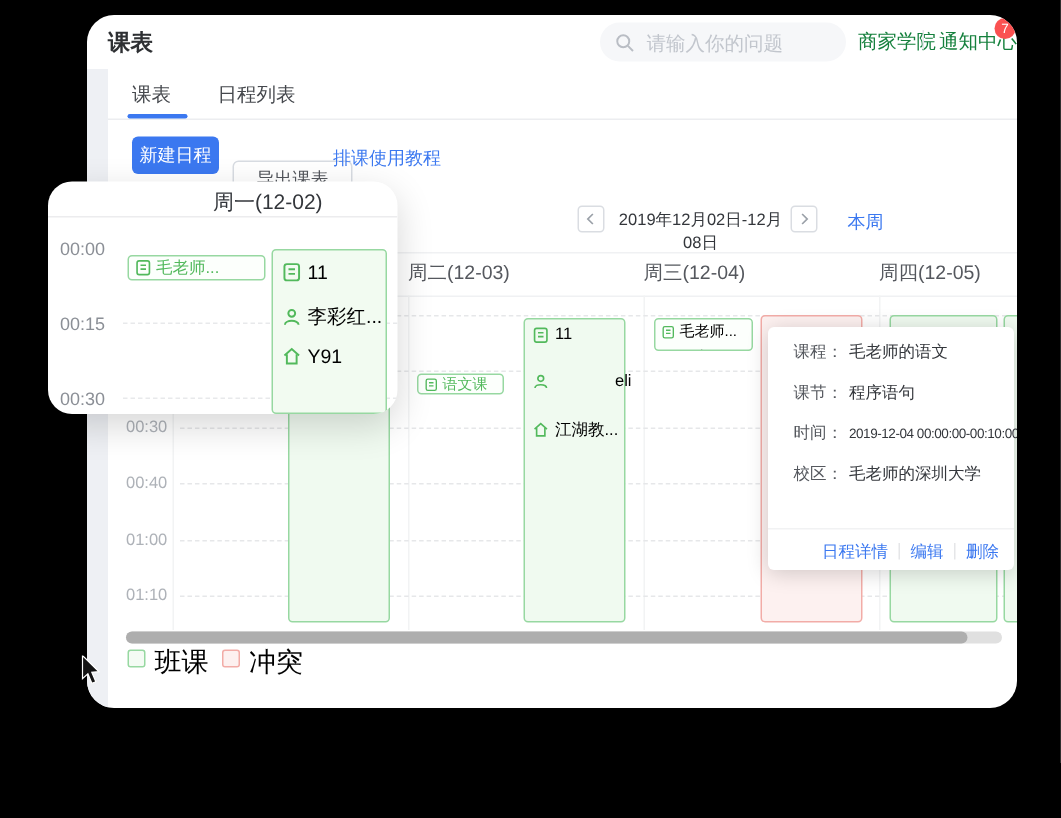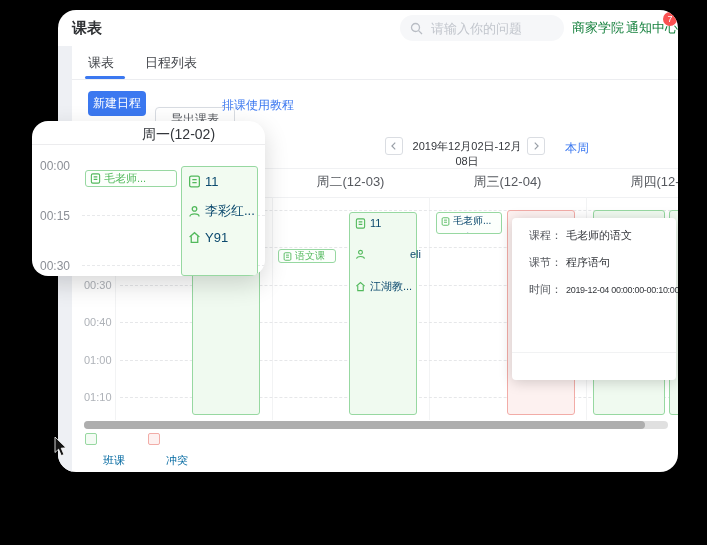--- a/index.html
+++ b/index.html
@@ -37,52 +37,52 @@
   .link-blue{color:#3b78f0;font-size:12px;cursor:pointer;}
 
   
   .nav-btn{top:127px;width:18px;height:18px;border:1px solid #dadde2;border-radius:3px;background:#fff;
            color:#9aa0a8;font-size:12px;line-height:16px;text-align:center;cursor:pointer;}
   .date-range{left:350px;top:129px;font-size:11px;color:#33363b;width:118px;text-align:center;}
 
   .hline{left:14px;right:0;border-top:1px solid #f0f1f3;}
 
   
-  .day-h{top:163px;width:157px;height:20px;text-align:center;font-size:13px;color:#55585e;}
+  .day-h{top:163px;width:157px;height:20px;font-size:13px;color:#55585e;}
 
   
   .vline{top:187px;height:223px;width:1px;background:#f2f3f4;}
   .dash{right:2px;border-top:1px dashed #e6e7e9;}
   .tlabel{left:26px;width:30px;font-size:11px;color:#aeb2b8;}
 
   
   .ev-green{background:#f0faf0;border:1px solid #97d8a1;border-radius:3px;}
   .ev-red{background:#fdf1f0;border:1px solid #f2aca7;border-radius:3px;}
   .ev-pill{background:#fcfffc;border:1px solid #97d8a1;border-radius:3px;display:flex;align-items:center;
            gap:3px;padding:0 4px;color:#52b95c;overflow:hidden;}
-  .erow{position:absolute;display:flex;align-items:center;gap:4px;color:#0c4a6e;white-space:nowrap;}
+  .erow{position:absolute;display:flex;align-items:center;gap:4px;color:#000000;white-space:nowrap;}
   .eicon{flex:0 0 auto;display:inline-flex;}
 
   
   .popup{left:454px;top:208px;width:164px;height:162px;background:#fff;border-radius:4px;
          box-shadow:0 2px 14px rgba(0,0,0,0.18);z-index:20;}
   .prow{position:absolute;left:17px;right:6px;height:27px;line-height:27px;font-size:11px;color:#34373c;
         white-space:nowrap;}
   .prow .plabel{color:#55585e;margin-right:4px;}
   .prow-time{font-size:9px;letter-spacing:-0.3px;}
   .pdivider{position:absolute;left:0;right:0;top:134px;border-top:1px solid #f1f2f3;}
   .pactions{position:absolute;right:10px;top:138px;height:22px;display:flex;align-items:center;gap:7px;
             font-size:11px;}
   .psep{width:1px;height:11px;background:#e5e6e8;}
 
   
   .sb-track{left:26px;top:411px;width:584px;height:8px;background:#e0e0e0;border-radius:4px;}
   .sb-thumb{left:0;top:0;width:561px;height:8px;background:#aeaeae;border-radius:4px;cursor:pointer;}
   .lg-sq{width:12px;height:12px;border-radius:2px;}
-  .lg-label{top:444px;font-size:11px;color:#0369a1;line-height:13px;}
+  .lg-label{top:425px;font-size:18px;color:#000000;line-height:13px;}
 
   
   .lens{position:absolute;left:32px;top:121px;width:233px;height:155px;background:#fff;border-radius:16px;
         overflow:hidden;box-shadow:0 8px 24px rgba(0,0,0,0.16);z-index:30;}
   .lens-title{position:absolute;left:60px;right:0;top:5px;text-align:center;font-size:14px;color:#33363b;}
   .lens-divider{position:absolute;left:0;right:0;top:23px;border-top:1px solid #ececee;}
   .lens-tlabel{position:absolute;left:8px;width:40px;font-size:12px;color:#8b8f96;}
   .lens-dash{position:absolute;left:50px;right:0;border-top:1px dashed #e8e9eb;}
 
   .cursor{position:absolute;left:54px;top:437px;z-index:40;}
@@ -283,21 +283,31 @@
     <div class="abs popup">
       <div class="prow" style="top:4px;">
         <span class="plabel">课程：</span><span>毛老师的语文</span>
       </div>
       <div class="prow" style="top:31px;">
         <span class="plabel">课节：</span><span>程序语句</span>
       </div>
       <div class="prow" style="top:58px;">
         <span class="plabel">时间：</span><span class="prow-time">2019-12-04 00:00:00-00:10:00</span>
       </div>
+      <div class="prow" style="top:85px;">
+        <span class="plabel">校区：</span><span>毛老师的深圳大学</span>
+      </div>
       <div class="pdivider"></div>
+      <div class="pactions">
+        <span class="link-blue" style="font-size:11px;">日程详情</span>
+        <span class="psep"></span>
+        <span class="link-blue" style="font-size:11px;">编辑</span>
+        <span class="psep"></span>
+        <span class="link-blue" style="font-size:11px;">删除</span>
+      </div>
     </div>
 
   </div>
 
   <div class="lens">
     <div class="lens-title">周一(12-02)</div>
     <div class="lens-divider"></div>
 
     <div class="lens-tlabel" style="top:38px;">00:00</div>
     <div class="lens-tlabel" style="top:88px;">00:15</div>

